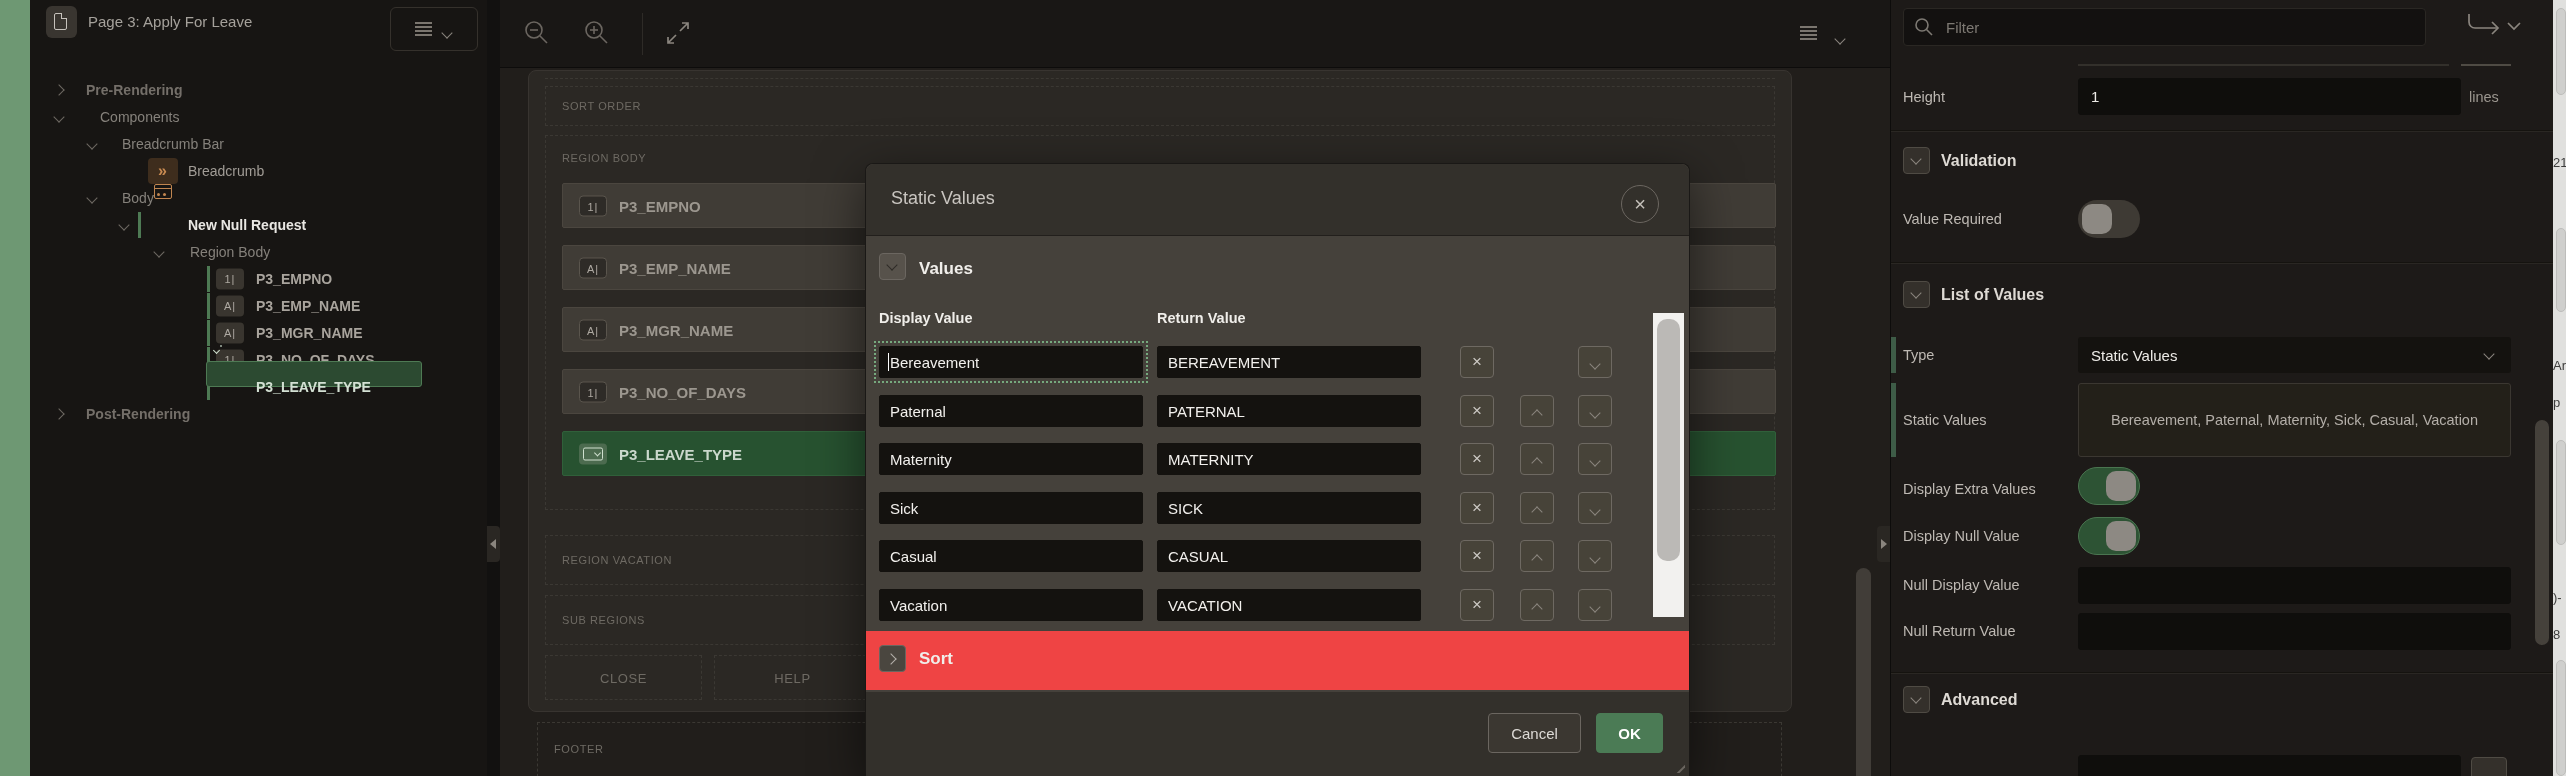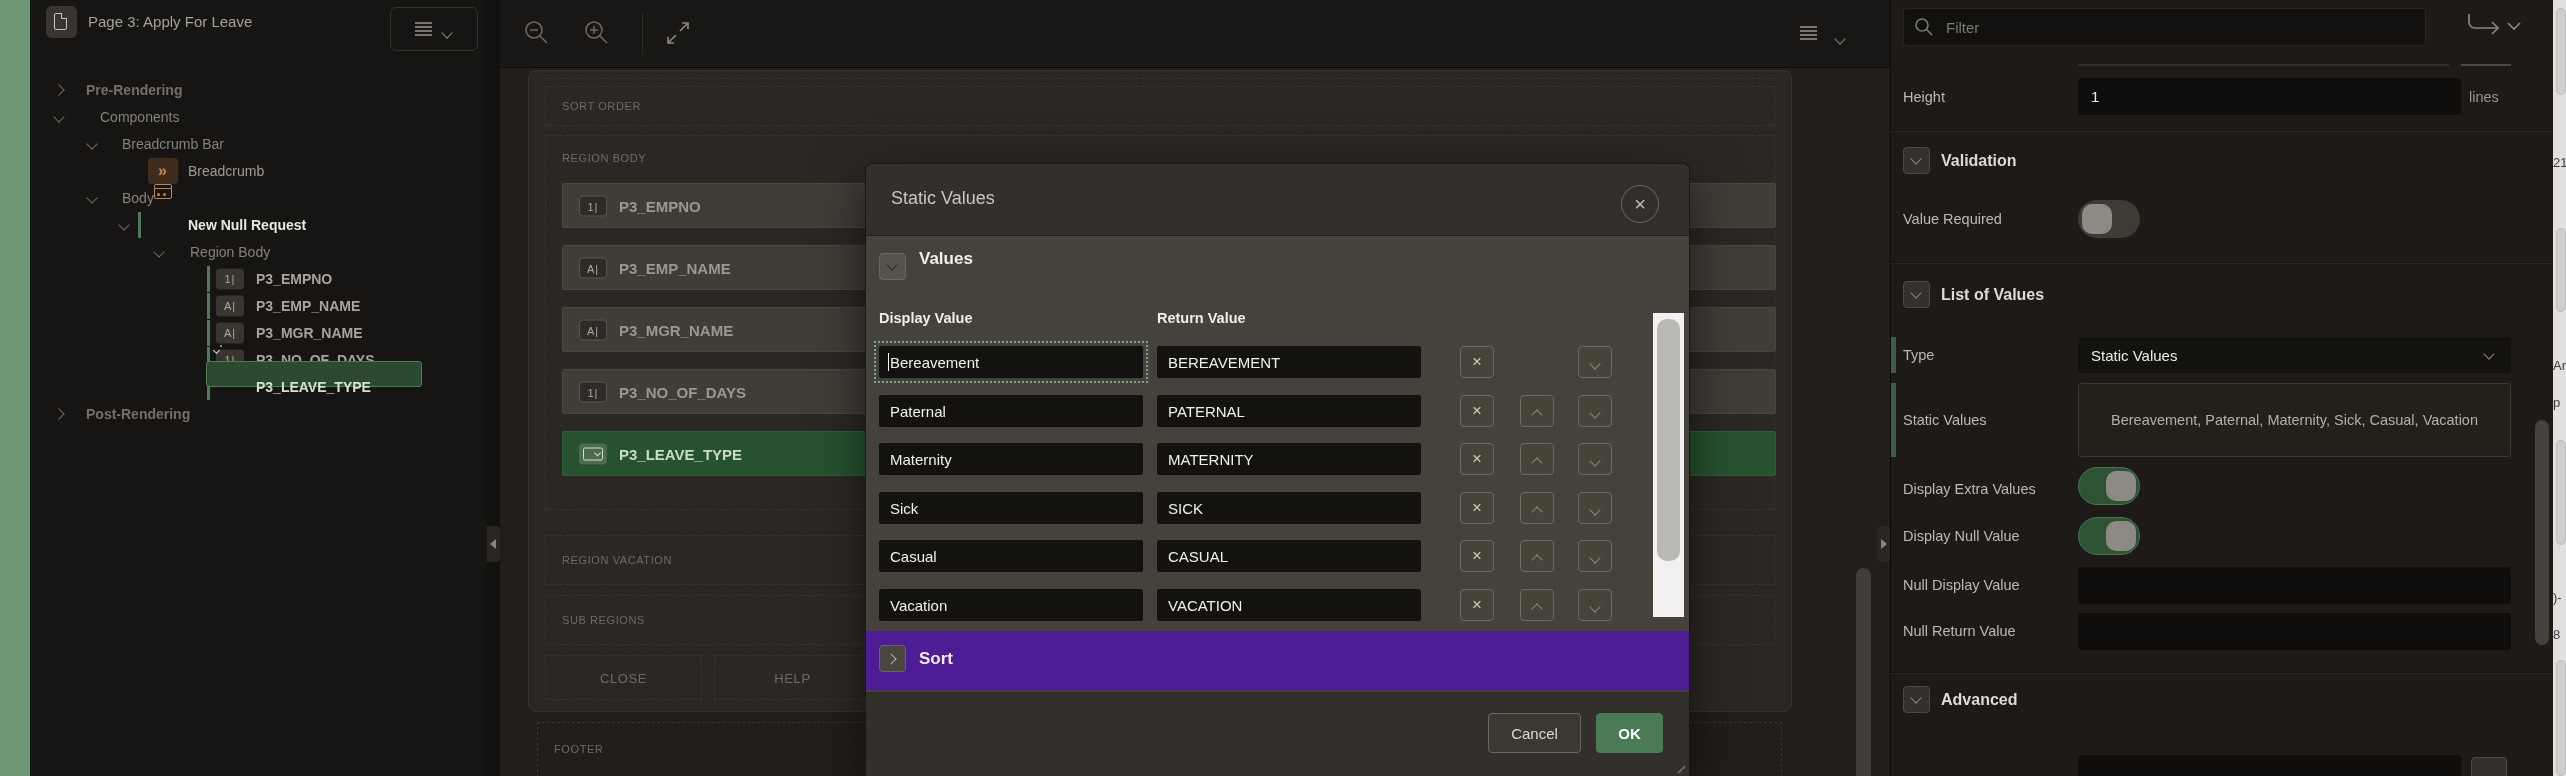--- a/index.html
+++ b/index.html
@@ -98,21 +98,21 @@
   .focus-wrap{position:absolute;width:264px;height:32px;}
   .focus-wrap .dlg-input{left:0;top:0;width:100%;height:100%;}
   .focus-wrap{outline:2px dotted #76A97E;outline-offset:3px;}
   .caret{position:absolute;left:9px;top:7px;width:1px;height:18px;background:#FFFFFF;z-index:3;}
   .row-btn{position:absolute;width:34px;height:32px;background:#474339;border:1px solid #6E6962;border-radius:4px;padding:0;}
   .row-btn .chev{position:absolute;left:12px;top:13px;}
   .row-btn .chev.up{top:15px;}
   .row-btn .xg{position:absolute;left:0;top:0;width:100%;height:100%;text-align:center;line-height:30px;color:#CCC9C4;font-size:17px;}
   #dlg-scrollbar{position:absolute;left:787px;top:149px;width:31px;height:304px;background:#F2F1EF;}
   #dlg-scroll-thumb{position:absolute;left:4px;top:6px;width:23px;height:242px;background:#BBB9B6;border-radius:10px;}
-  #dlg-sort{position:absolute;left:0;top:467px;width:100%;height:60px;background:#4c1d95;border-bottom:1px solid #45413C;}
+  #dlg-sort{position:absolute;left:0;top:467px;width:100%;height:60px;background:#ef4444;border-bottom:1px solid #45413C;}
   #dlg-footer{position:absolute;left:0;top:528px;width:100%;height:85px;background:#33302B;}
   .btn{border-radius:4px;font-size:15px;text-align:center;padding:0;}
   #btn-cancel{position:absolute;left:622px;top:21px;width:93px;height:40px;background:#3B3731;border:1px solid #6B6660;color:#DDDAD6;}
   #btn-ok{position:absolute;left:730px;top:21px;width:67px;height:40px;background:#4B7B55;border:1px solid #4B7B55;color:#FFFFFF;font-weight:bold;}
   #dlg-grip{position:absolute;left:805px;top:595px;width:14px;height:14px;overflow:hidden;}
   #dlg-grip:before{content:"";position:absolute;left:2px;top:10px;width:16px;height:1.5px;background:#6B6660;transform:rotate(-45deg);}
 
   
   #props-pane{position:absolute;left:1890px;top:0;width:663px;height:776px;background:#1D1A18;border-left:1px solid #0D0C0B;}
   #filter-box{position:absolute;left:12px;top:8px;width:523px;height:38px;background:#131110;border:1px solid #2A2723;border-radius:4px;}
@@ -368,21 +368,21 @@
 
   <div id="dialog">
     <div id="dlg-header">
       <span id="dlg-title">Static Values</span>
       <button id="dlg-close">×</button>
     </div>
 
     <button class="sec-btn" style="left:13px;top:89px">
         <span class="chev down"></span>
       </button>
-    <span class="sec-title" style="left:53px;top:85px">Values</span>
+    <span class="sec-title" style="left:53px;top:95px">Values</span>
 
     <span class="col-hdr" style="left:13px">Display Value</span>
     <span class="col-hdr" style="left:291px">Return Value</span>
 
     <div class="focus-wrap" style="left:13px;top:182px">
       <input class="dlg-input" value="Bereavement" style="">
       <i class="caret"></i>
     </div>
     <input class="dlg-input" style="left: 291px; top: 182px;" value="BEREAVEMENT">
     <button class="row-btn" style="left:594px;top:182px">

